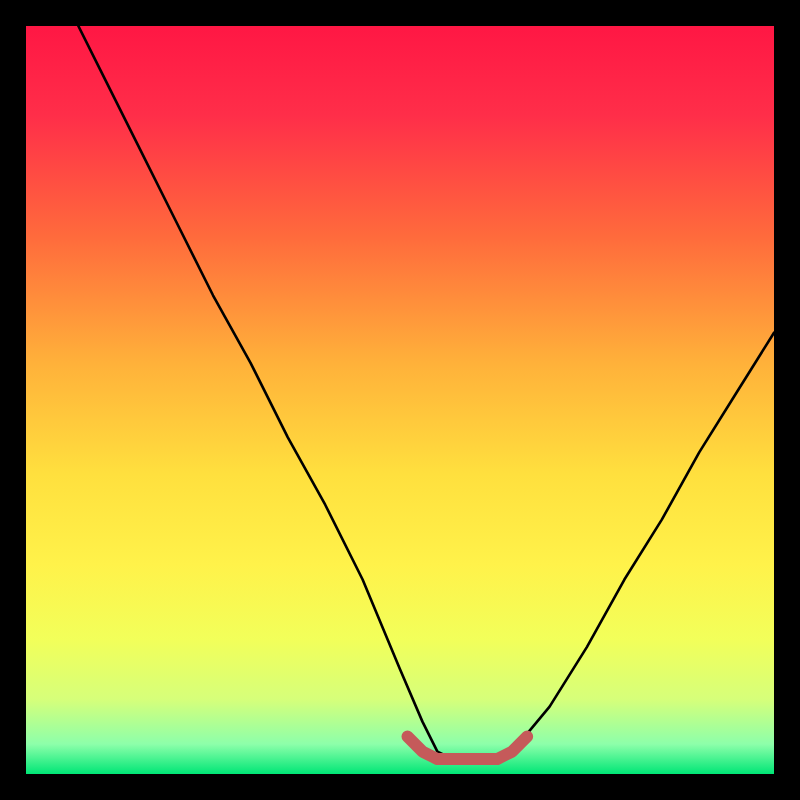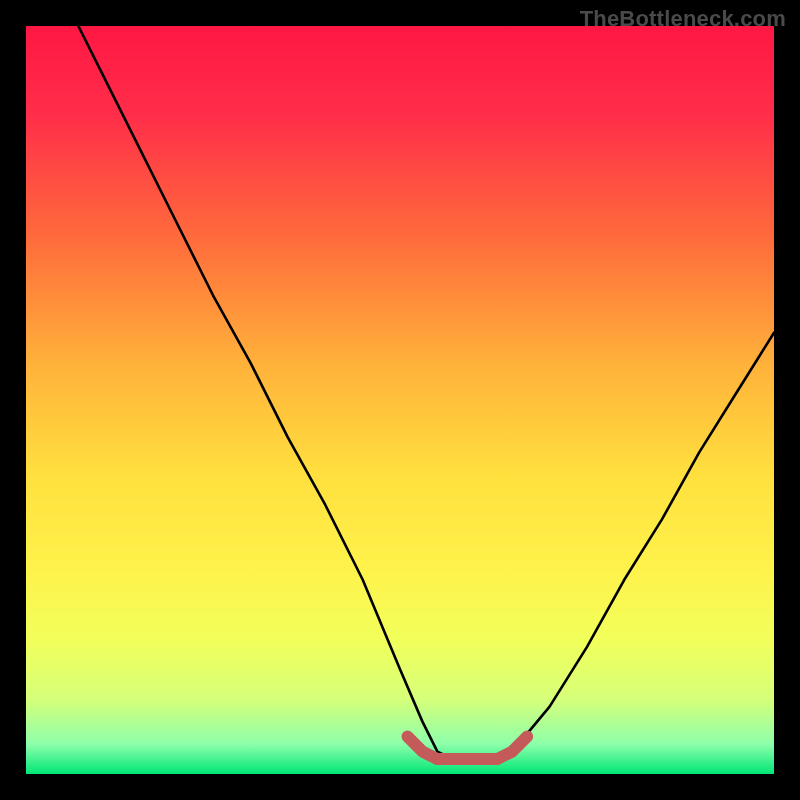--- a/index.html
+++ b/index.html
@@ -44,21 +44,20 @@
     left: 0; top: 0;
     width: 748px;
     height: 748px;
     z-index: 5;
   }
 </style>
 </head>
 <body>
 
 <div class="frame">
-  <div class="watermark">TheBottleneck.com</div>
   <div class="plot-area">
     <svg class="gradient" viewBox="0 0 100 100" preserveAspectRatio="none">
       <defs>
         <linearGradient id="bg-grad" x1="0" y1="0" x2="0" y2="1">
             <stop offset="0%" stop-color="#ff1744"></stop>
             <stop offset="12%" stop-color="#ff2e49"></stop>
             <stop offset="28.000000000000004%" stop-color="#ff6a3c"></stop>
             <stop offset="45%" stop-color="#ffb13a"></stop>
             <stop offset="60%" stop-color="#ffe03e"></stop>
             <stop offset="72%" stop-color="#fff24a"></stop>

